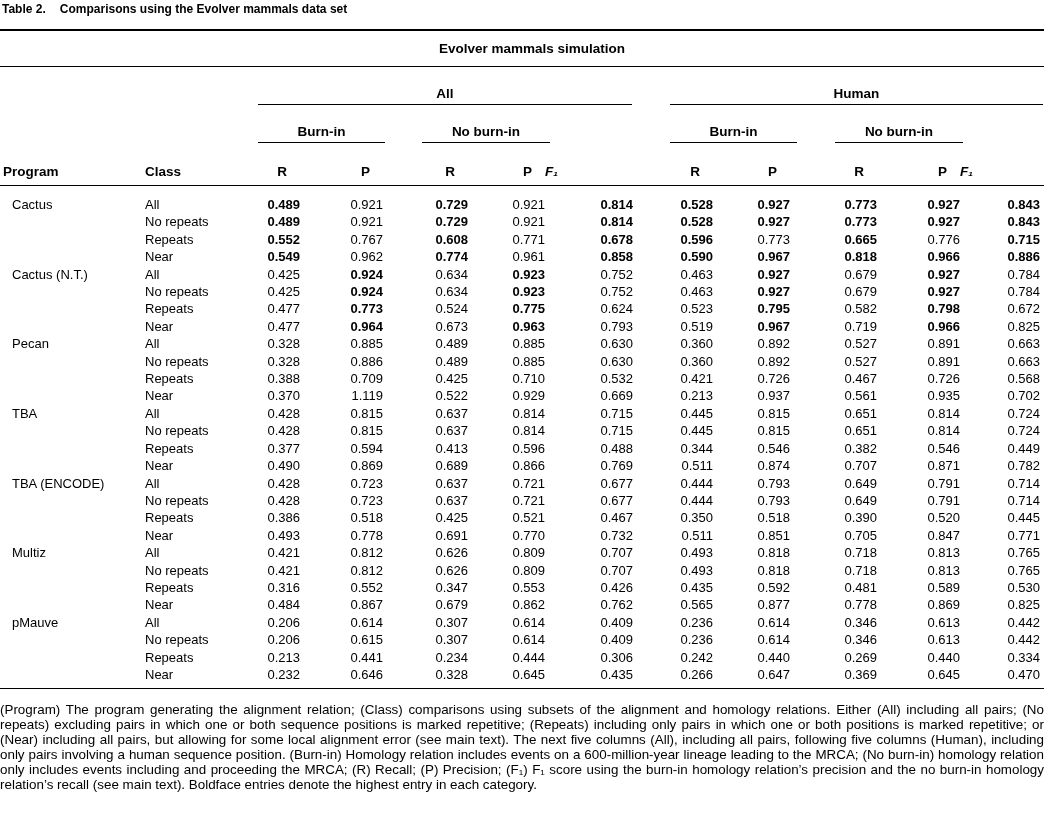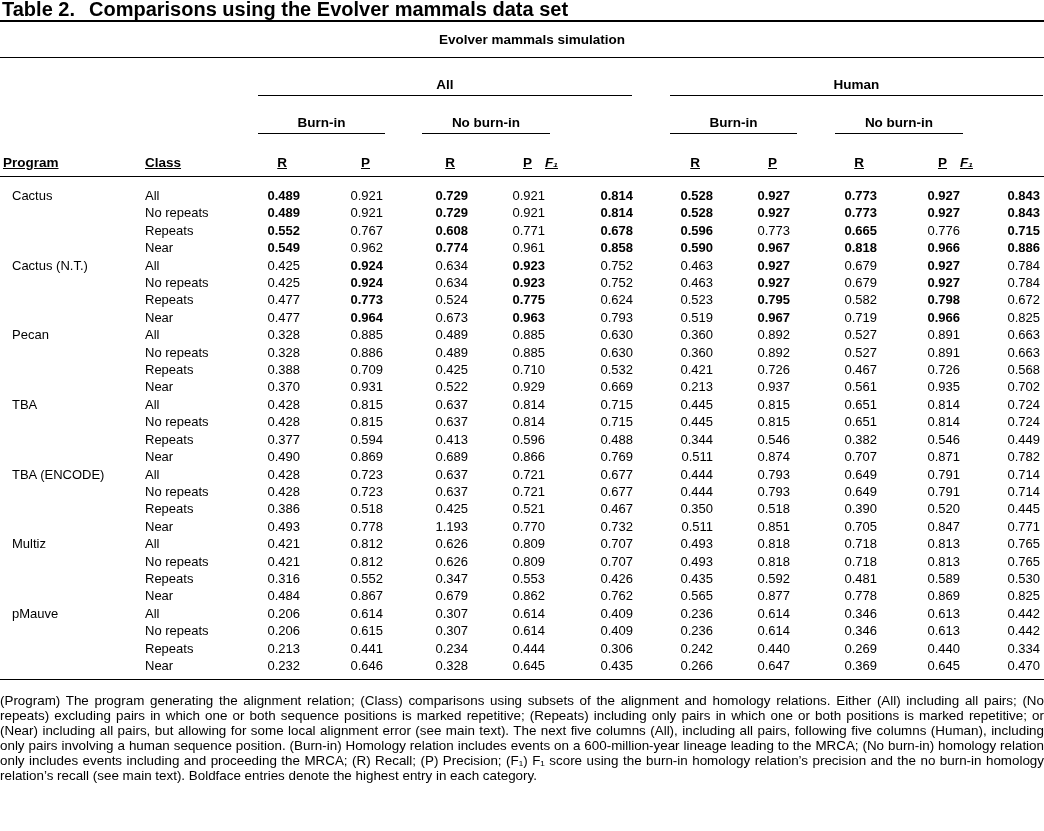--- a/index.html
+++ b/index.html
@@ -10,23 +10,23 @@
   }
   .page {
     position: relative;
     width: 1044px;
     height: 831px;
     background: #ffffff;
     overflow: hidden;
   }
   
   .title-row {
-    padding: 1px 0 3px 2px;
+    padding: 1px 0 12px 2px;
     border-bottom: 2.5px solid #000;
-    font-size: 20px;
+    font-size: 12px;
     line-height: 16px;
     font-weight: bold;
   }
   .title-label { margin-right: 14px; }
   
   table.maintab {
     width: 1044px;
     table-layout: fixed;
     border-collapse: collapse;
     border-spacing: 0;
@@ -45,21 +45,20 @@
     vertical-align: middle;
     border-bottom: 1.5px solid #000;
     padding-left: 20px;
   }
   tr.row-groups th { height: 38px; }
   tr.row-subgroups th { height: 38px; }
   tr.row-cols th {
     height: 36px;
     border-bottom: 1.5px solid #000;
     padding-bottom: 6px;
-    text-decoration: underline;
   }
   .grp-line, .sub-line {
     border-bottom: 1.5px solid #000;
     text-align: center;
     padding-bottom: 3px;
   }
   .grp-all   { margin-left: 3px;  width: 374px; }
   .grp-human { margin-left: 37px; width: 373px; }
   .sub-a1 { margin-left: 3px;  width: 127px; }
   .sub-a2 { margin-left: 39px; width: 128px; }
@@ -323,21 +322,21 @@
           <td class="num">0.421</td>
           <td class="num">0.726</td>
           <td class="num">0.467</td>
           <td class="num">0.726</td>
           <td class="num">0.568</td>
         </tr>
         <tr>
           <td class="progc"></td>
           <td class="classc">Near</td>
           <td class="num">0.370</td>
-          <td class="num">0.931</td>
+          <td class="num">1.119</td>
           <td class="num">0.522</td>
           <td class="num">0.929</td>
           <td class="num">0.669</td>
           <td class="num">0.213</td>
           <td class="num">0.937</td>
           <td class="num">0.561</td>
           <td class="num">0.935</td>
           <td class="num">0.702</td>
         </tr>
         <tr>
@@ -436,21 +435,21 @@
           <td class="num">0.518</td>
           <td class="num">0.390</td>
           <td class="num">0.520</td>
           <td class="num">0.445</td>
         </tr>
         <tr>
           <td class="progc"></td>
           <td class="classc">Near</td>
           <td class="num">0.493</td>
           <td class="num">0.778</td>
-          <td class="num">1.193</td>
+          <td class="num">0.691</td>
           <td class="num">0.770</td>
           <td class="num">0.732</td>
           <td class="num">0.511</td>
           <td class="num">0.851</td>
           <td class="num">0.705</td>
           <td class="num">0.847</td>
           <td class="num">0.771</td>
         </tr>
         <tr>
           <td class="progc">Multiz</td>

